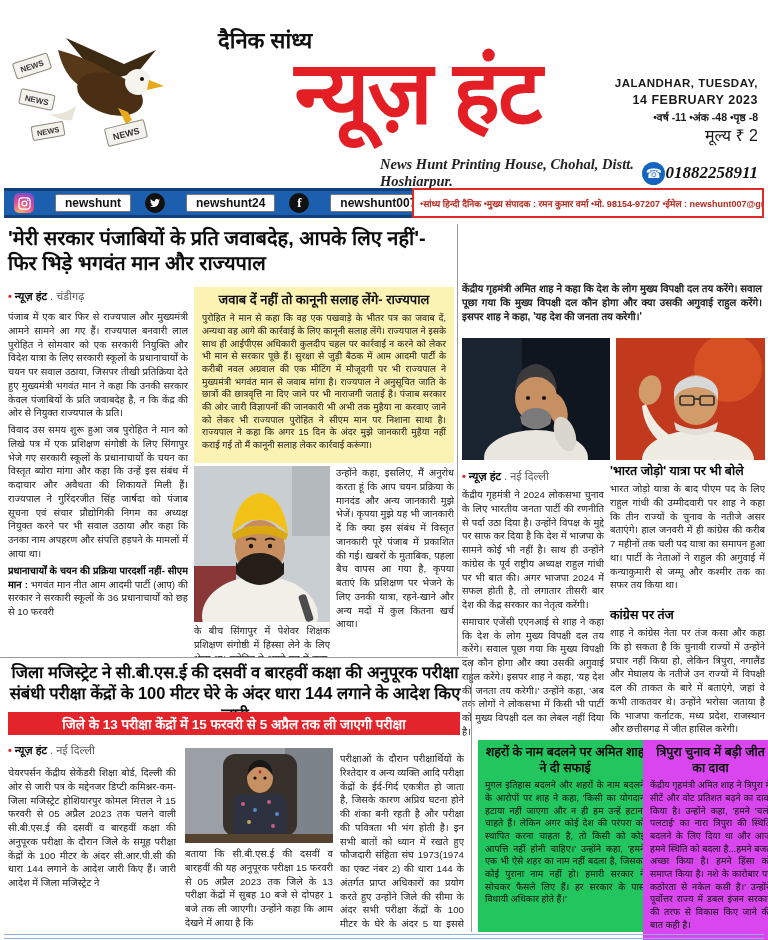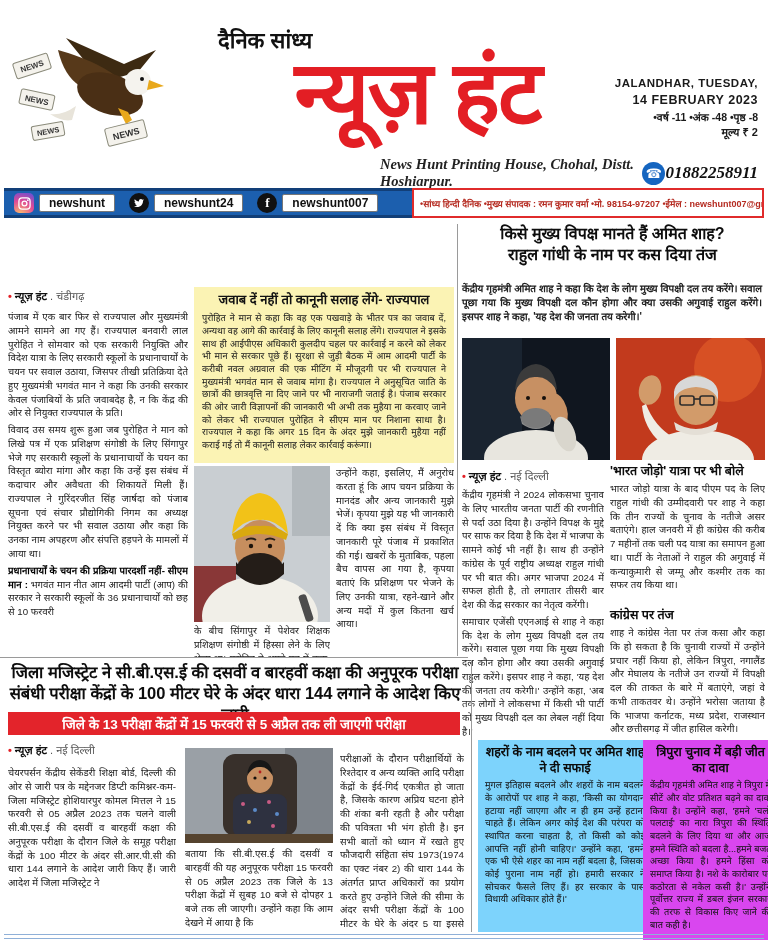--- a/index.html
+++ b/index.html
@@ -8,31 +8,31 @@
   .abs{position:absolute;}
   
   .eagle{left:6px;top:20px;width:185px;height:150px;}
   .tagline{left:218px;top:24px;font-size:22px;font-weight:800;color:#111;}
   .logo{left:195px;top:34px;width:445px;text-align:center;font-size:88px;line-height:1.35;
         font-weight:900;color:#e31e24;white-space:nowrap;letter-spacing:-2px;}
   .dateline{right:10px;top:76px;width:190px;text-align:right;line-height:1.35;}
   .dateline .d1{font-weight:800;font-size:11.5px;letter-spacing:.5px;}
   .dateline .d2{font-weight:800;font-size:12.5px;letter-spacing:.5px;}
   .dateline .d3{font-size:10.5px;font-weight:700;margin-top:2px;}
-  .dateline .d4{font-size:11px;font-weight:700;}
+  .dateline .d4{font-size:16px;font-weight:400;}
   .printerrow{left:380px;top:156px;right:10px;display:flex;align-items:center;justify-content:flex-end;}
   .printer{font-family:"Liberation Serif",serif;font-style:italic;font-weight:700;font-size:14.5px;color:#222;}
   .phonedisc{width:23px;height:23px;border-radius:50%;background:#1565c0;color:#fff;display:flex;
              align-items:center;justify-content:center;font-size:13px;flex:0 0 auto;}
   .phonenum{font-family:"Liberation Serif",serif;font-style:italic;font-weight:700;font-size:17px;color:#111;}
   
   .socialbar{left:4px;right:4px;top:188px;height:30px;display:flex;}
   .socialleft{width:408px;background:#1c5fae;border-top:3px solid #123f78;border-bottom:3px solid #123f78;
               display:flex;align-items:center;gap:14px;padding:0 10px;box-sizing:border-box;}
-  .socialitem{display:flex;align-items:center;gap:5px;}
+  .socialitem{display:flex;align-items:center;gap:21px;}
   .socicon{width:20px;height:20px;border-radius:50%;display:flex;align-items:center;justify-content:center;flex:0 0 auto;}
   .ig{border-radius:5px;background:radial-gradient(circle at 30% 110%,#fdc468 0%,#df4996 55%,#5851db 100%);}
   .blackdisc{background:#111;color:#fff;font-weight:800;font-size:13px;font-family:"Liberation Serif",serif;}
   .handlebox{background:#fff;border:1px solid #777;border-radius:2px;padding:1px 9px;font-weight:800;
              font-size:12px;color:#111;white-space:nowrap;}
   .socialright{flex:1;border:2px solid #e02b2b;background:#fff;display:flex;align-items:center;
                padding:0 6px;font-size:9px;font-weight:700;color:#b52a20;white-space:nowrap;overflow:hidden;}
   
   .byline{font-size:11px;color:#555;}
   .byline .b-bullet{color:#e31e24;font-weight:900;margin-right:3px;}
@@ -72,21 +72,21 @@
           font-size:13.5px;display:flex;align-items:center;justify-content:center;white-space:nowrap;overflow:hidden;}
   .exam-byline{left:8px;top:742px;}
   .exam-c1{left:8px;top:766px;width:168px;height:166px;}
   .womanphoto{left:185px;top:748px;width:148px;height:95px;}
   .exam-c2{left:185px;top:847px;width:148px;height:85px;}
   .exam-c3{left:340px;top:752px;width:124px;height:180px;}
   
   .greenbox{padding:5px 7px;box-sizing:border-box;overflow:hidden;}
   .greenbox .gt{text-align:center;font-weight:800;font-size:12.5px;line-height:1.25;margin-bottom:3px;color:#0b0b0b;}
   .greenbox .gb{font-size:9.2px;line-height:1.38;text-align:justify;color:#111;}
-  .g1{left:478px;top:740px;width:174px;height:192px;background:#7dd3fc;}
+  .g1{left:478px;top:740px;width:174px;height:192px;background:#22c55e;}
   .g2{left:643px;top:740px;width:135px;height:245px;background:#d946ef;}
   .bottomrule{left:4px;right:4px;top:934px;height:3px;border-top:1px solid #8fb0d8;border-bottom:1px solid #8fb0d8;}
 </style>
 </head>
 <body>
 
 <div class="page">
 
   <div class="abs eagle photo">
     <svg width="185" height="150" viewBox="0 0 185 150">
@@ -162,20 +162,21 @@
       <div class="socialitem">
         <span class="socicon blackdisc">
             <span>f</span>
           </span>
         <span class="handlebox">newshunt007</span>
       </div>
     </div>
     <div class="socialright">•सांध्य हिन्दी दैनिक •मुख्य संपादक : रमन कुमार वर्मा •मो. 98154-97207 •ईमेल : newshunt007@gmail.com</div>
   </div>
 
+  <div class="abs lead-hl">'मेरी सरकार पंजाबियों के प्रति जवाबदेह, आपके लिए नहीं'- फिर भिड़े भगवंत मान और राज्यपाल</div>
 
   <div class="abs byline lead-byline">
     <span class="b-bullet">•</span><span class="b-src">न्यूज़ हंट</span><span>.</span> <span>चंडीगढ़</span>
   </div>
 
   <div class="abs body-txt lead-c1">
     <p>पंजाब में एक बार फिर से राज्यपाल और मुख्यमंत्री आमने सामने आ गए हैं। राज्यपाल बनवारी लाल पुरोहित ने सोमवार को एक सरकारी नियुक्ति और विदेश यात्रा के लिए सरकारी स्कूलों के प्रधानाचार्यों के चयन पर सवाल उठाया, जिसपर तीखी प्रतिक्रिया देते हुए मुख्यमंत्री भगवंत मान ने कहा कि उनकी सरकार केवल पंजाबियों के प्रति जवाबदेह है, न कि केंद्र की ओर से नियुक्त राज्यपाल के प्रति।</p>
     <p>विवाद उस समय शुरू हुआ जब पुरोहित ने मान को लिखे पत्र में एक प्रशिक्षण संगोष्ठी के लिए सिंगापुर भेजे गए सरकारी स्कूलों के प्रधानाचार्यों के चयन का विस्तृत ब्योरा मांगा और कहा कि उन्हें इस संबंध में कदाचार और अवैधता की शिकायतें मिली हैं। राज्यपाल ने गुरिंदरजीत सिंह जार्षदा को पंजाब सूचना एवं संचार प्रौद्योगिकी निगम का अध्यक्ष नियुक्त करने पर भी सवाल उठाया और कहा कि उनका नाम अपहरण और संपत्ति हड़पने के मामलों में आया था।</p>
     <p><span class="lead-in">प्रधानाचार्यों के चयन की प्रक्रिया पारदर्शी नहीं- सीएम मान :</span> <span>भगवंत मान नीत आम आदमी पार्टी (आप) की सरकार ने सरकारी स्कूलों के 36 प्रधानाचार्यों को छह से 10 फरवरी</span></p>
   </div>
@@ -205,24 +206,20 @@
   </div>
 
   <div class="abs body-txt lead-c2b">
     <p>के बीच सिंगापुर में पेशेवर शिक्षक प्रशिक्षण संगोष्ठी में हिस्सा लेने के लिए भेजा था। पुरोहित ने अपने पत्र में कहा, मुझे सिंगापुर प्रशिक्षण के</p>
   </div>
 
   <div class="abs body-txt lead-c3">
     <p>उन्होंने कहा, इसलिए, मैं अनुरोध करता हूं कि आप चयन प्रक्रिया के मानदंड और अन्य जानकारी मुझे भेजें। कृपया मुझे यह भी जानकारी दें कि क्या इस संबंध में विस्तृत जानकारी पूरे पंजाब में प्रकाशित की गई। खबरों के मुताबिक, पहला बैच वापस आ गया है, कृपया बताएं कि प्रशिक्षण पर भेजने के लिए उनकी यात्रा, रहने-खाने और अन्य मदों में कुल कितना खर्च आया।</p>
   </div>
 
-  <div class="abs shah-hl">
-    <div>किसे मुख्य विपक्ष मानते हैं अमित शाह?</div>
-    <div>राहुल गांधी के नाम पर कस दिया तंज</div>
-  </div>
 
   <div class="abs shah-sf">केंद्रीय गृहमंत्री अमित शाह ने कहा कि देश के लोग मुख्य विपक्षी दल तय करेंगे। सवाल पूछा गया कि मुख्य विपक्षी दल कौन होगा और क्या उसकी अगुवाई राहुल करेंगे। इसपर शाह ने कहा, 'यह देश की जनता तय करेगी।'</div>
 
   <div class="abs photo rahulphoto">
     <svg width="148" height="122" viewBox="0 0 148 122">
       <rect width="148" height="122" fill="#10161f"></rect>
       <rect x="0" y="0" width="60" height="122" fill="#1a2430"></rect>
       <ellipse cx="74" cy="120" rx="52" ry="28" fill="#e8e6df"></ellipse>
       <ellipse cx="74" cy="60" rx="21" ry="24" fill="#c79063"></ellipse>
       <path d="M53 52 Q55 28 74 26 Q93 28 95 52 Q85 38 74 39 Q63 38 53 52 Z" fill="#3b3b3b"></path>

